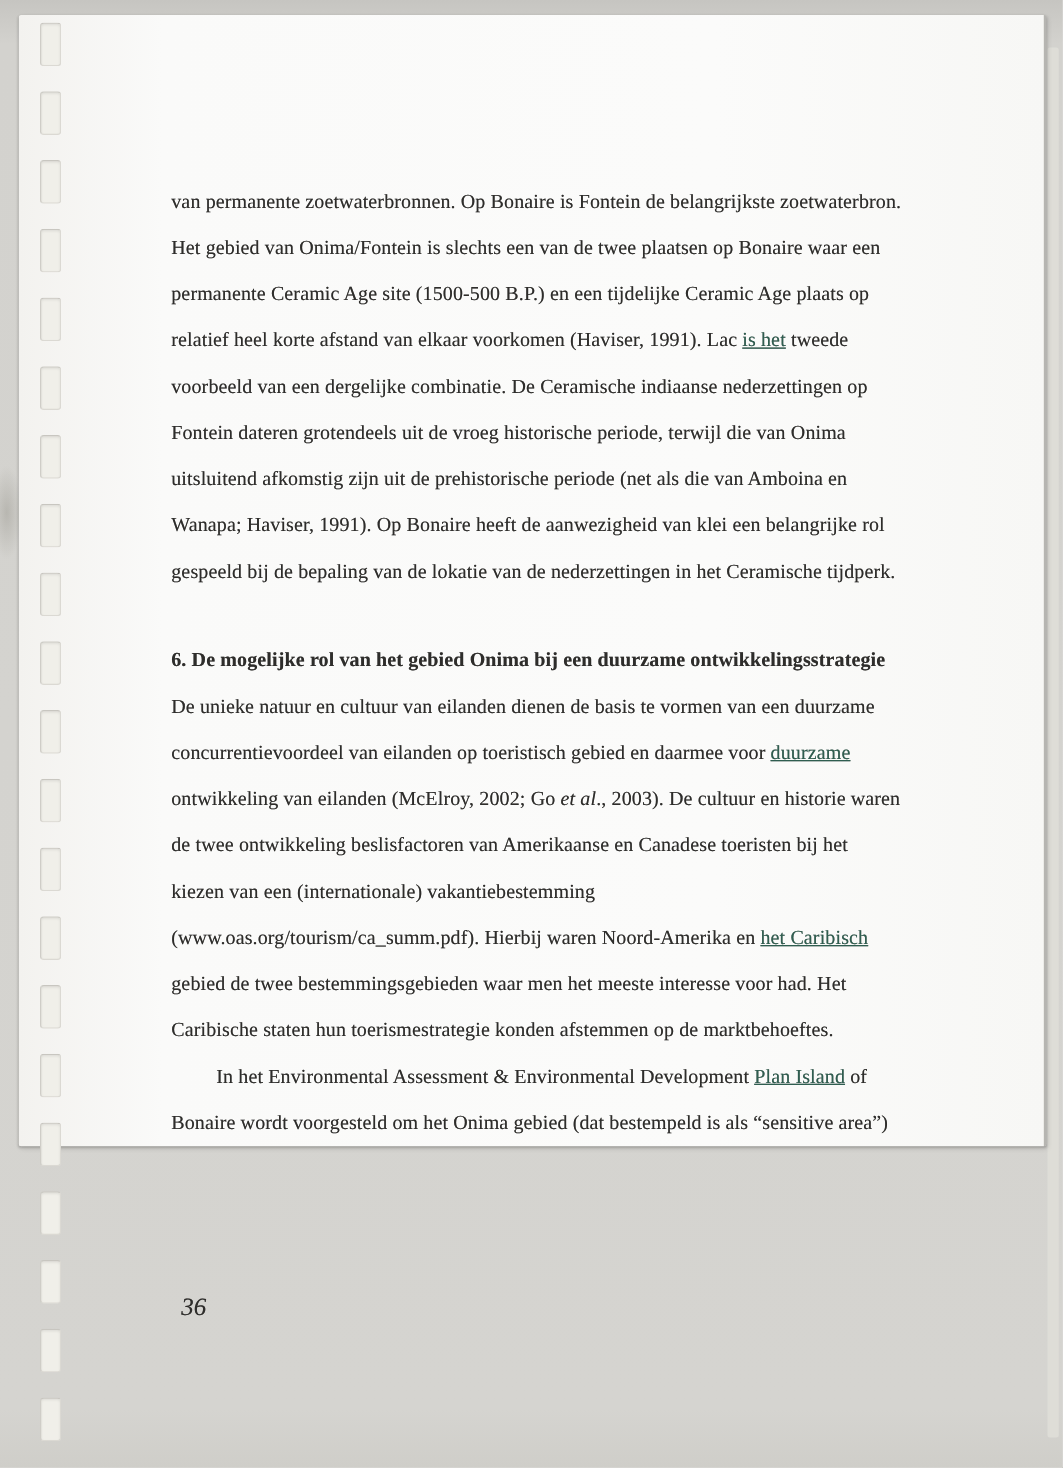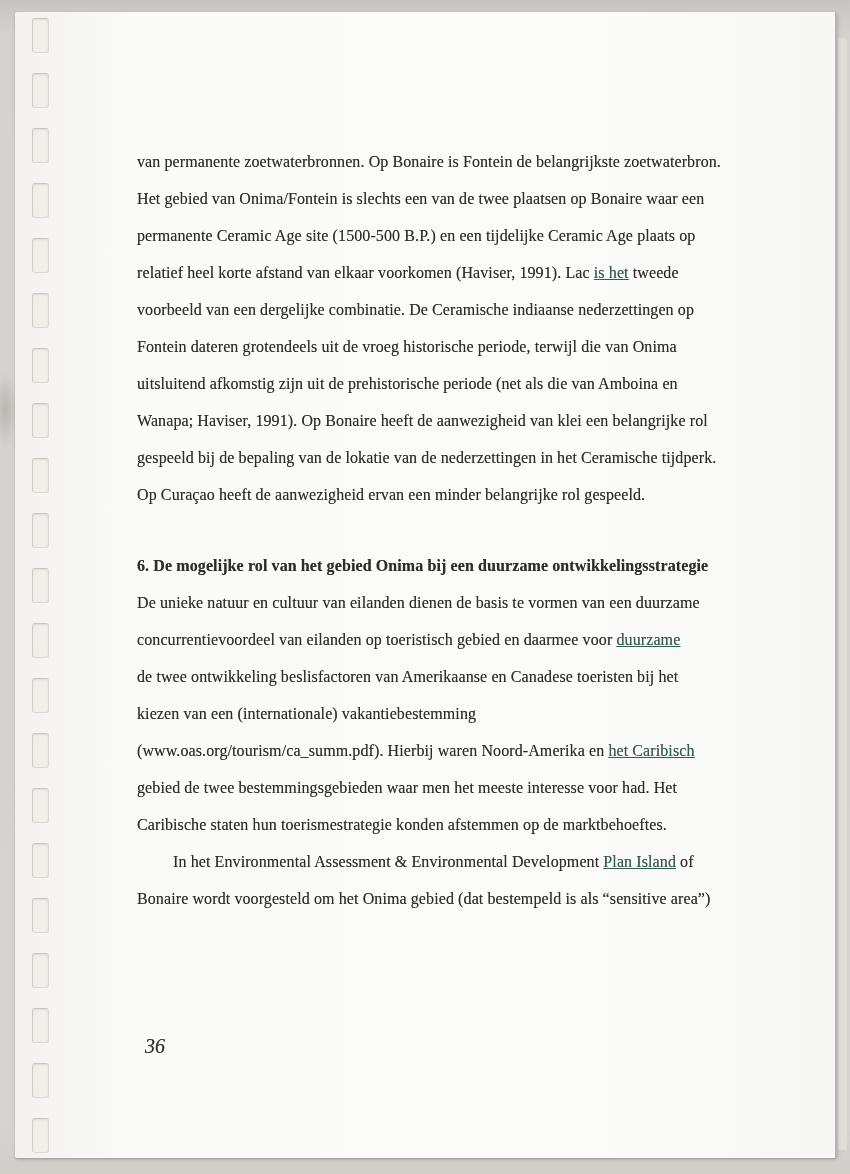--- a/index.html
+++ b/index.html
@@ -16,21 +16,21 @@
   }
   .edge-light{
     position:absolute;left:838px;top:38px;width:9px;height:1112px;
     background:#deddd7;border-radius:2px;
   }
   .smudge{
     position:absolute;left:0;top:372px;width:18px;height:76px;
     background:radial-gradient(ellipse at 30% 50%,rgba(150,148,140,.45),rgba(150,148,140,0) 70%);
   }
   .page{
-    position:absolute;left:15px;top:12px;width:820px;height:1146px;
+    position:absolute;left:15px;top:12px;width:820px;height:905px;
     background:linear-gradient(90deg,#f3f2ef 0,#fafaf9 14%,#fbfbfa 68%,#f7f7f5 100%);
     border-radius:2px;
     border-right:2px solid #b6b5b1;
     box-shadow:0 1px 2px rgba(0,0,0,.18),1px 2px 4px rgba(0,0,0,.10);
   }
   .holes{position:absolute;left:0;top:0;width:60px;height:100%;}
   .hole{
     position:absolute;left:17px;width:15px;height:33px;
     background:var(--hole-fill);
     border:1px solid #dbd9d3;border-top-color:#c8c6c0;border-left-color:#cfcdc7;
@@ -93,28 +93,28 @@
       <div class="block">
         <div class="line"><span>van permanente zoetwaterbronnen. Op Bonaire is Fontein de belangrijkste zoetwaterbron.</span></div>
         <div class="line"><span>Het gebied van Onima/Fontein is slechts een van de twee plaatsen op Bonaire waar een</span></div>
         <div class="line"><span>permanente Ceramic Age site (1500-500 B.P.) en een tijdelijke Ceramic Age plaats op</span></div>
         <div class="line"><span>relatief heel korte afstand van elkaar voorkomen (Haviser, 1991). Lac </span><span class="green">is het</span><span> tweede</span></div>
         <div class="line"><span>voorbeeld van een dergelijke combinatie. De Ceramische indiaanse nederzettingen op</span></div>
         <div class="line"><span>Fontein dateren grotendeels uit de vroeg historische periode, terwijl die van Onima</span></div>
         <div class="line"><span>uitsluitend afkomstig zijn uit de prehistorische periode (net als die van Amboina en</span></div>
         <div class="line"><span>Wanapa; Haviser, 1991). Op Bonaire heeft de aanwezigheid van klei een belangrijke rol</span></div>
         <div class="line"><span>gespeeld bij de bepaling van de lokatie van de nederzettingen in het Ceramische tijdperk.</span></div>
-        <div class="line"><span>Op Curaçao heeft de aanwezigheid ervan een minder belangrijke rol gespeeld.</span></div>
       </div>
       <div class="block heading-gap">
         <div class="line"><span class="bold">6. De mogelijke rol van het gebied Onima bij een duurzame ontwikkelingsstrategie</span></div>
       </div>
       <div class="block">
         <div class="line"><span>De unieke natuur en cultuur van eilanden dienen de basis te vormen van een duurzame</span></div>
         <div class="line"><span>concurrentievoordeel van eilanden op toeristisch gebied en daarmee voor </span><span class="green">duurzame</span></div>
+        <div class="line"><span>ontwikkeling van eilanden (McElroy, 2002; Go </span><span class="italic">et al</span><span>., 2003). De cultuur en historie waren</span></div>
         <div class="line"><span>de twee ontwikkeling beslisfactoren van Amerikaanse en Canadese toeristen bij het</span></div>
         <div class="line"><span>kiezen van een (internationale) vakantiebestemming</span></div>
         <div class="line"><span>(www.oas.org/tourism/ca_summ.pdf). Hierbij waren Noord-Amerika en </span><span class="green">het Caribisch</span></div>
         <div class="line"><span>gebied de twee bestemmingsgebieden waar men het meeste interesse voor had. Het</span></div>
         <div class="line"><span>Caribische staten hun toerismestrategie konden afstemmen op de marktbehoeftes.</span></div>
         <div class="line indent"><span>In het Environmental Assessment &amp; Environmental Development </span><span class="green">Plan Island</span><span> of</span></div>
         <div class="line"><span>Bonaire wordt voorgesteld om het Onima gebied (dat bestempeld is als “sensitive area”)</span></div>
       </div>
     </div>
   <div class="page-number">36</div>

